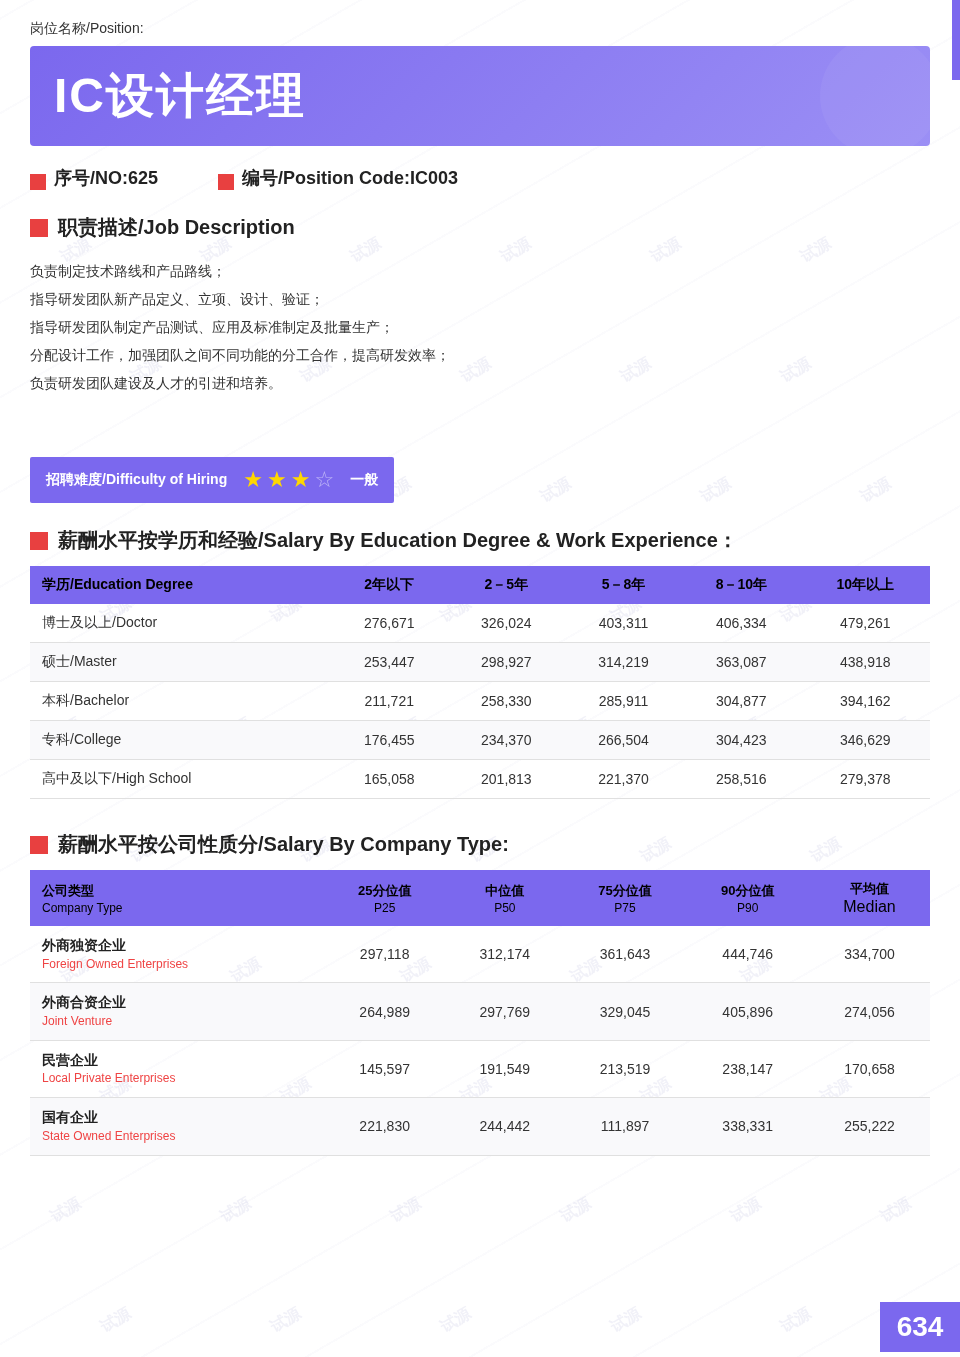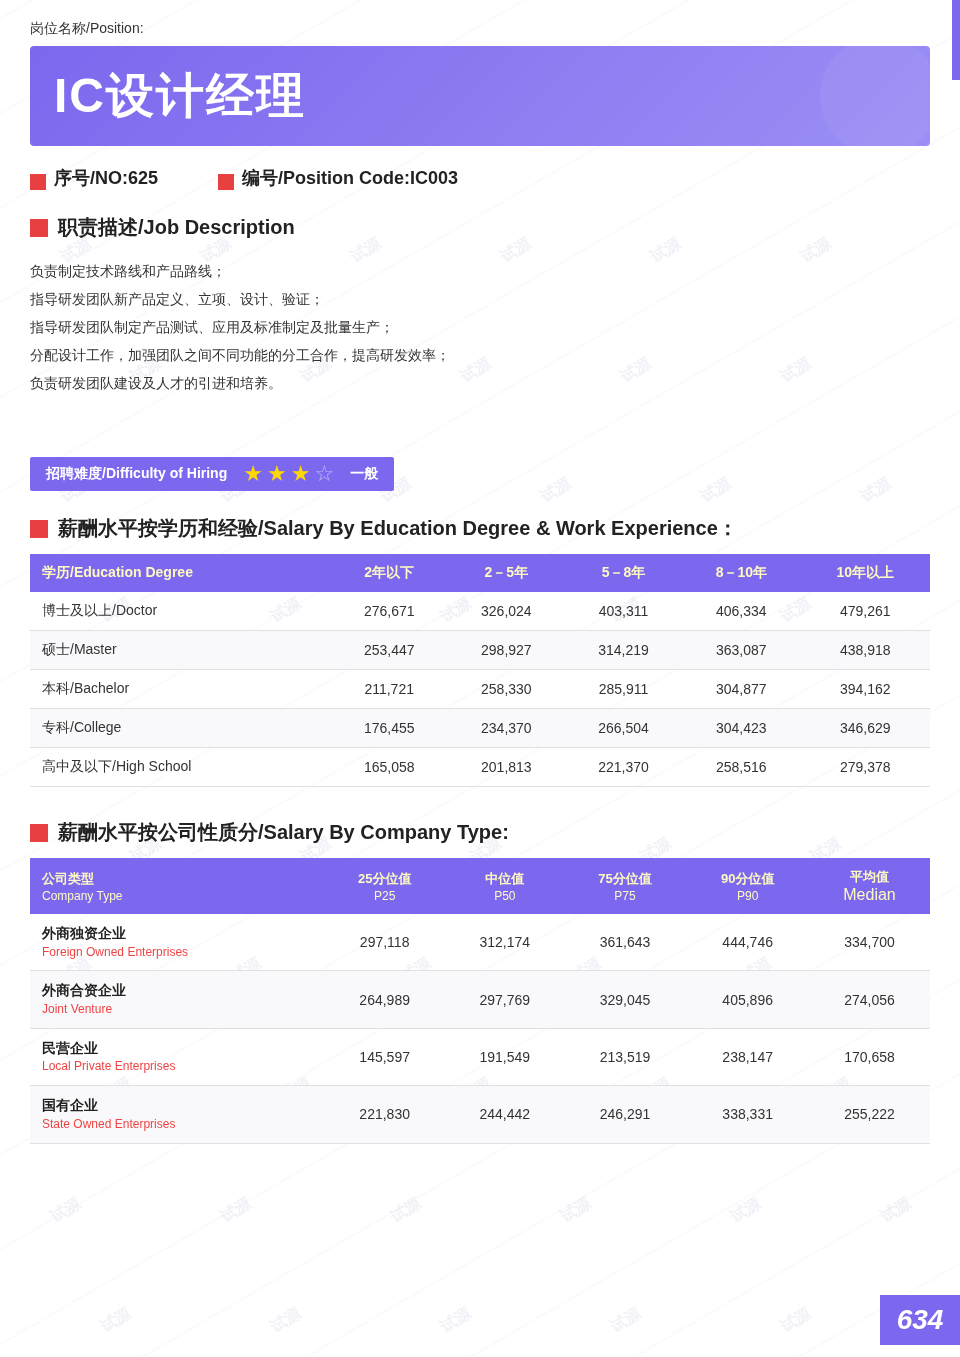--- a/index.html
+++ b/index.html
@@ -127,21 +127,21 @@
     .job-desc {
       font-size: 14px;
       color: #333;
       line-height: 2;
       margin-bottom: 60px;
     }
 
     
     .difficulty-bar {
       background: #7b68ee;
-      padding: 4px 16px;
+      padding: 10px 16px;
       display: inline-flex;
       align-items: center;
       gap: 16px;
       margin-bottom: 24px;
       border-radius: 2px;
     }
     .difficulty-label {
       color: #fff;
       font-size: 14px;
       font-weight: bold;
@@ -173,21 +173,21 @@
       margin-bottom: 12px;
     }
 
     table {
       width: 100%;
       border-collapse: collapse;
       font-size: 14px;
     }
     thead tr {
       background: #7b68ee;
-      color: #fef9c3;
+      color: #000000;
     }
     thead th {
       padding: 10px 8px;
       text-align: center;
       font-weight: bold;
       font-size: 14px;
     }
     thead th:first-child {
       text-align: left;
       padding-left: 12px;
@@ -228,30 +228,29 @@
     .table2 thead tr {
       background: #7b68ee;
     }
     .table2 thead th {
       font-size: 13px;
     }
 
     
     .page-number-box {
       position: absolute;
-      bottom: 12px;
+      bottom: 5px;
       right: 0;
       width: 80px;
       height: 50px;
       background: #7b68ee;
       display: flex;
       align-items: center;
       justify-content: center;
       z-index: 10;
-      font-style: italic;
     }
     .page-number {
       color: #fff;
       font-size: 28px;
       font-weight: bold;
     }
 
     
     .wm {
       position: absolute;
@@ -491,21 +490,21 @@
             <td>238,147</td>
             <td>170,658</td>
           </tr>
           <tr class="company-row">
             <td>
               <div class="company-name-cn">国有企业</div>
               <div class="company-name-en">State Owned Enterprises</div>
             </td>
             <td>221,830</td>
             <td>244,442</td>
-            <td>246,291</td>
+            <td>111,897</td>
             <td>338,331</td>
             <td>255,222</td>
           </tr>
         </tbody>
     </table>
   </div>
 </div>
 
 <div class="page-number-box">
   <span class="page-number">634</span>

